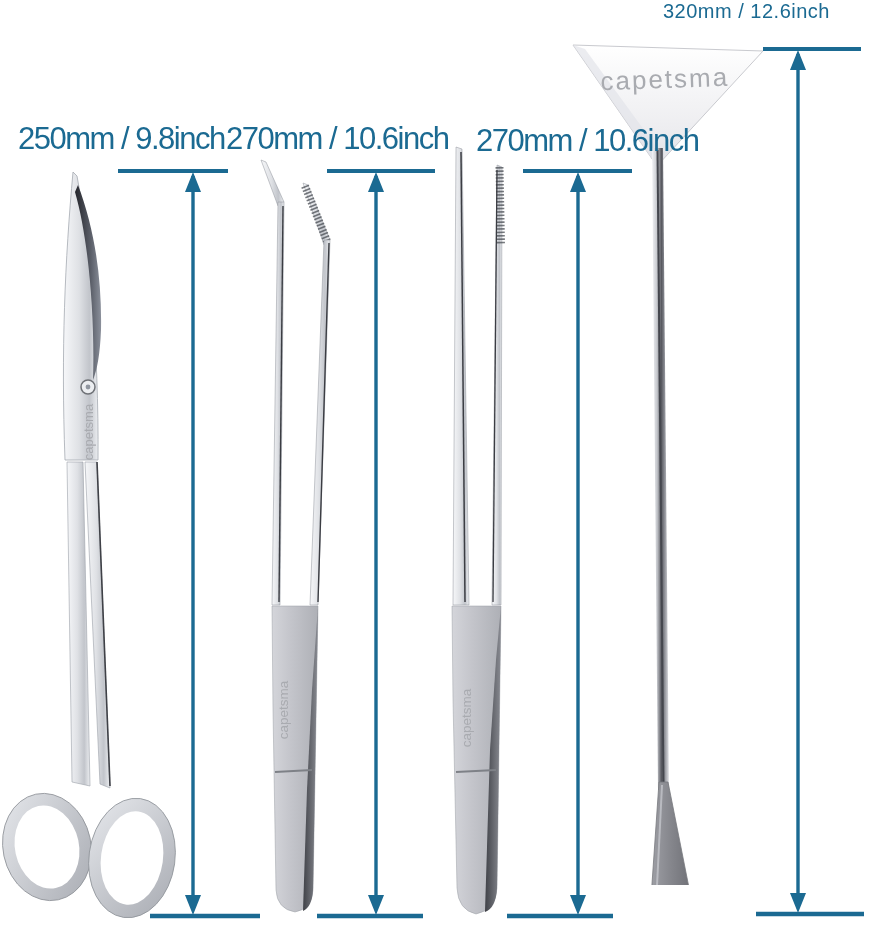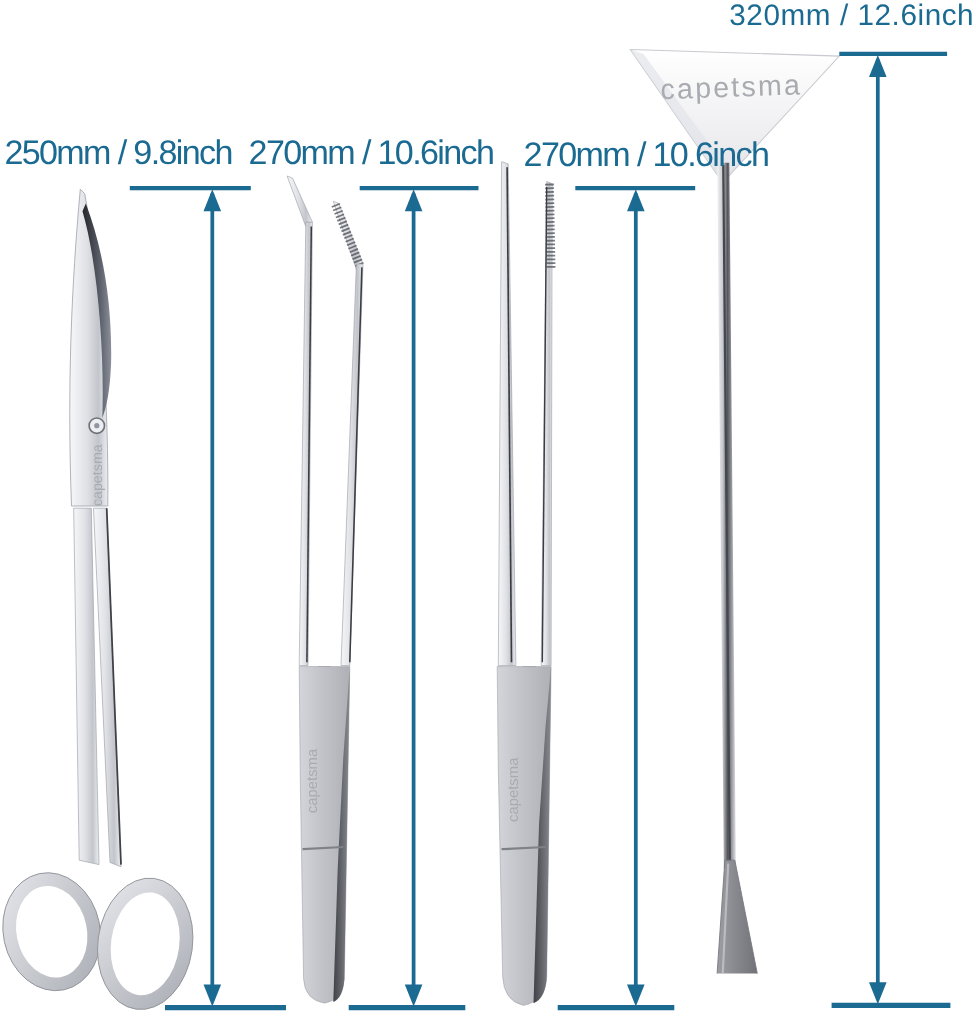--- a/index.html
+++ b/index.html
@@ -9,21 +9,21 @@
     --accent:#1b6a92;--logo-gray:#a9abb0;
   }
   .tool{position:absolute;}
   .dims{position:absolute;left:0;top:0;z-index:5;}
   .dims path{stroke:var(--accent);fill:none;}
   .dims polygon{fill:var(--accent);}
   .mlabel{
     position:absolute;z-index:6;color:var(--accent);
     font-size:31px;letter-spacing:-1.5px;white-space:nowrap;line-height:1.1;
   }
-  .mlabel.small{font-size:27px;letter-spacing:0.5px;}
+  .mlabel.small{font-size:20px;letter-spacing:0.5px;}
   svg text.logo{fill:var(--logo-gray);font-family:"Liberation Sans",sans-serif;}
 </style>
 </head>
 <body>
 
 <div class="canvas" style="--accent: #1b6a92; --logo-gray: #a9abb0;">
 
   <svg width="0" height="0" style="position:absolute" aria-hidden="true">
     <defs>
       <linearGradient id="gMetal" x1="0" y1="0" x2="1" y2="0">
@@ -152,18 +152,18 @@
     </g>
     <g>
       <path d="M763,49 H861" stroke-width="4"></path>
       <path d="M798,54 V908" stroke-width="3.4"></path>
       <polygon points="798,50 790,70 806,70"></polygon>
       <polygon points="798,913 790,893 806,893"></polygon>
       <path d="M756,914 H864" stroke-width="4.6"></path>
     </g>
   </svg>
 
-  <div class="mlabel" style="left:4px;top:122px">250mm / 9.8inch</div>
+  <div class="mlabel" style="left:18px;top:122px">250mm / 9.8inch</div>
   <div class="mlabel" style="left:226px;top:122px">270mm / 10.6inch</div>
   <div class="mlabel" style="left:476px;top:124px">270mm / 10.6inch</div>
   <div class="mlabel small" style="left:663px;top:0px">320mm / 12.6inch</div>
 
 </div>
 
 </body></html>

